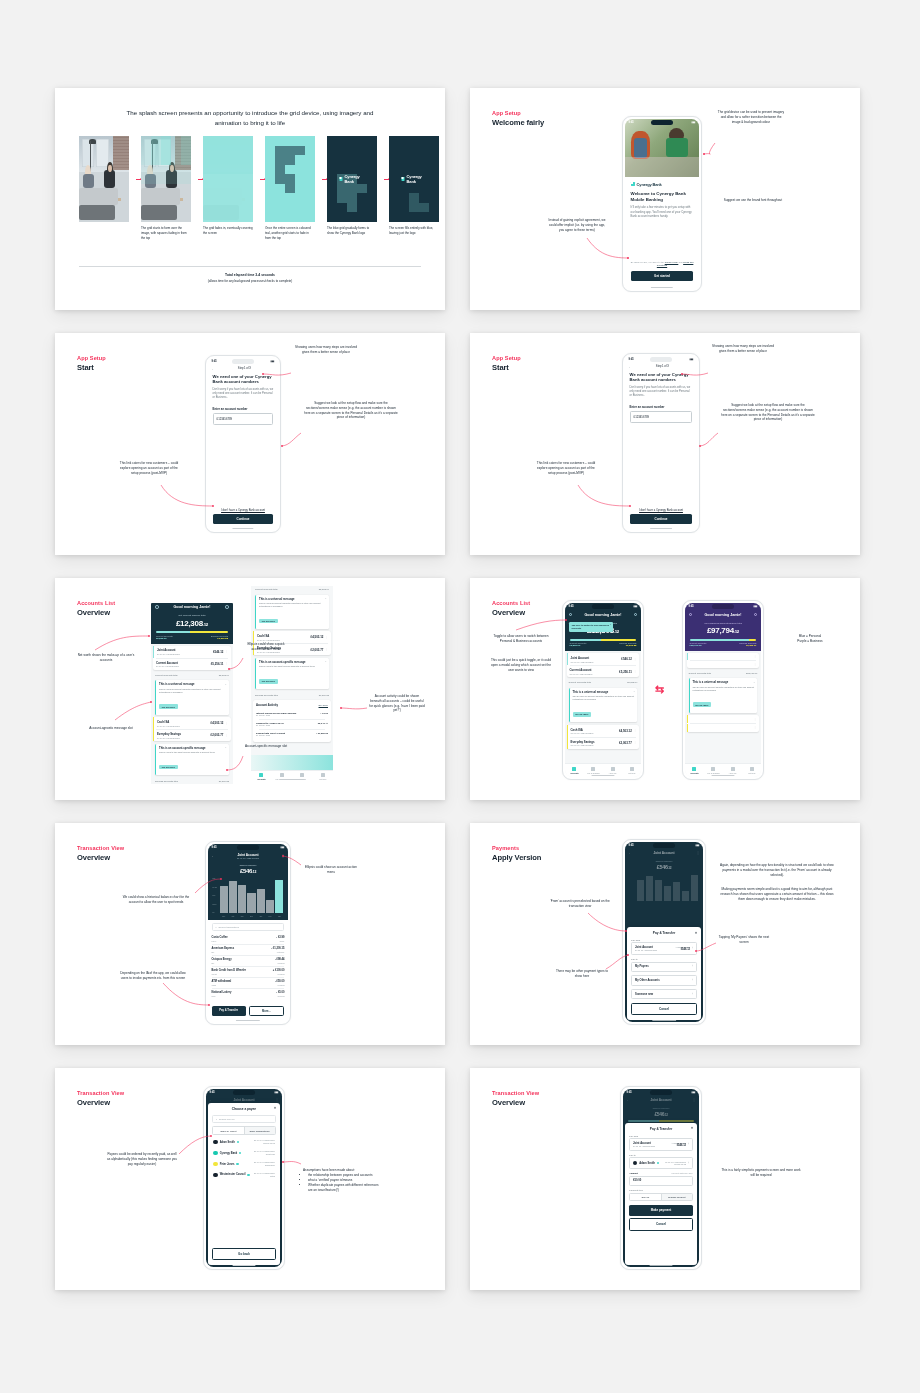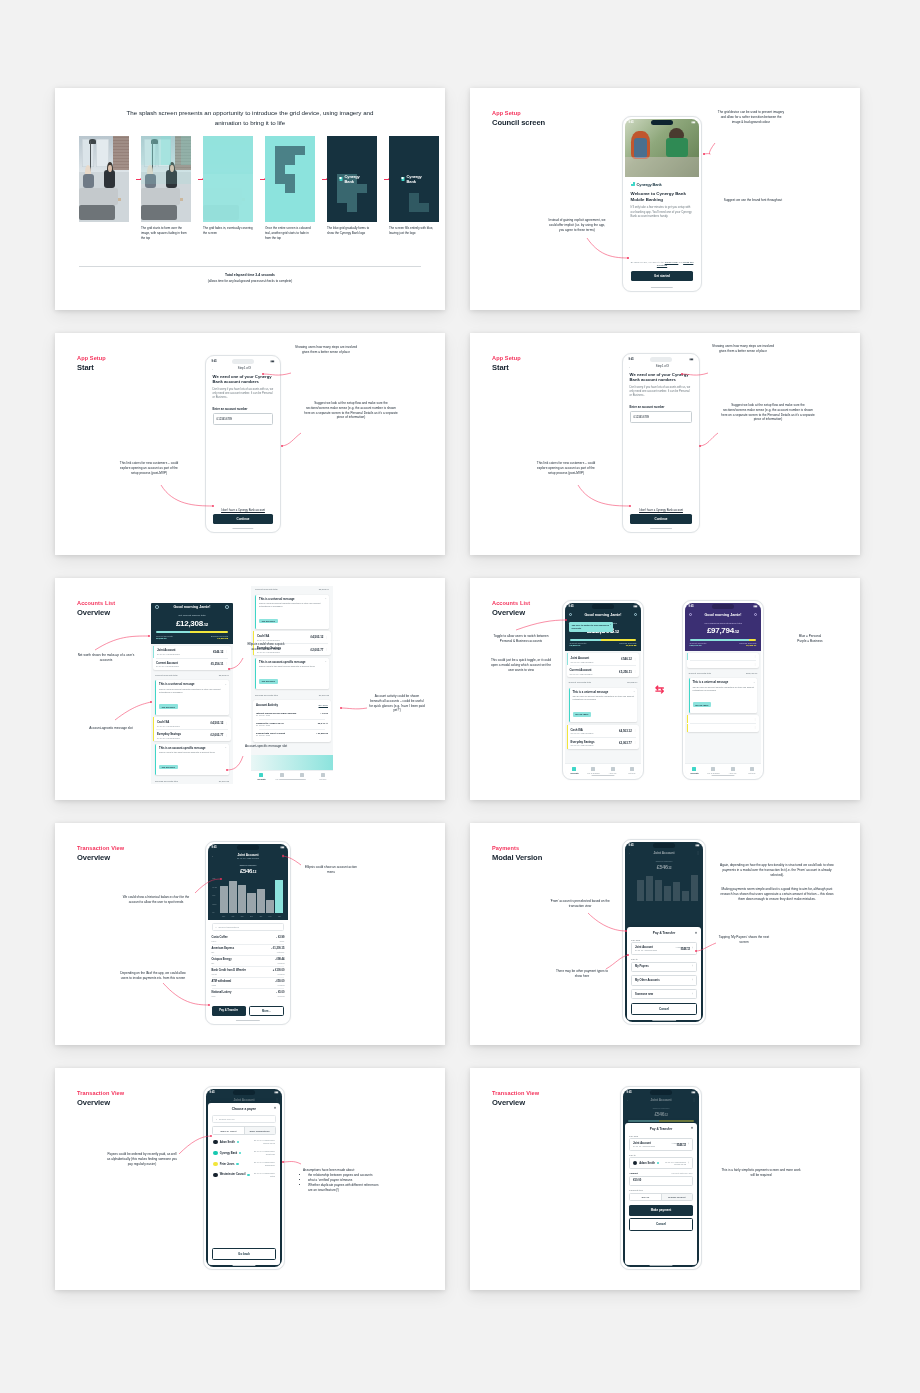--- a/index.html
+++ b/index.html
@@ -601,21 +601,21 @@
     </div>
 
     <div class="s1-foot">
       <div class="b">Total elapsed time 3-4 seconds</div>
       <div class="s">(allows time for any background processes/checks to complete)</div>
     </div>
   </div>
 
   <div class="slide">
     <div class="kicker">App Setup</div>
-    <div class="heading">Council screen</div>
+    <div class="heading">Welcome fairly</div>
 
     <div class="phone" style="left:152px; top:28px; width:80px; height:176px;">
       <div class="screen">
         <div style="position:absolute;inset:0;top:0;height:58px;background:linear-gradient(135deg,#cdd8c0,#8fa87c 40%,#5f7b4e)">
           <div style="position:absolute;left:8%;top:22%;width:26%;height:48%;background:#c0562e;border-radius:40% 40% 20% 20%"></div>
           <div style="position:absolute;left:12%;top:34%;width:18%;height:34%;background:#4a6f8f;border-radius:3px"></div>
           <div style="position:absolute;left:60%;top:16%;width:20%;height:26%;background:#4a3b2f;border-radius:50%"></div>
           <div style="position:absolute;left:55%;top:34%;width:30%;height:32%;background:#2f8a54;border-radius:3px"></div>
           <div class="gridsq" id="g7">
               <span></span>
@@ -1347,21 +1347,21 @@
         <circle cx="228" cy="33" r=".9"></circle>
       <path d="M140 70 C 152 58, 158 56, 166 56"></path>
         <circle cx="166" cy="56" r=".9"></circle>
       <path d="M108 160 C 126 180, 140 182, 154 182"></path>
         <circle cx="154" cy="182" r=".9"></circle>
     </svg>
   </div>
 
   <div class="slide">
     <div class="kicker">Payments</div>
-    <div class="heading">Modal Version</div>
+    <div class="heading">Apply Version</div>
 
     <div class="phone" style="left:152px; top:16px; width:84px; height:186px;">
       <div class="screen app-dark">
         <div class="statusbar light">
           <span>9:41</span>
           <span class="notch"></span>
             <span class="sb-right">▮▮▮</span>
         </div>
         <div class="navbar" style="padding-top:1px;opacity:.55">
           <span style="font-size:3px;color:#fff">←</span>

